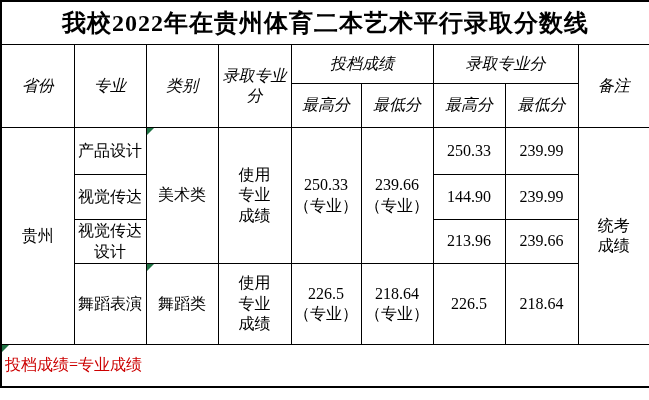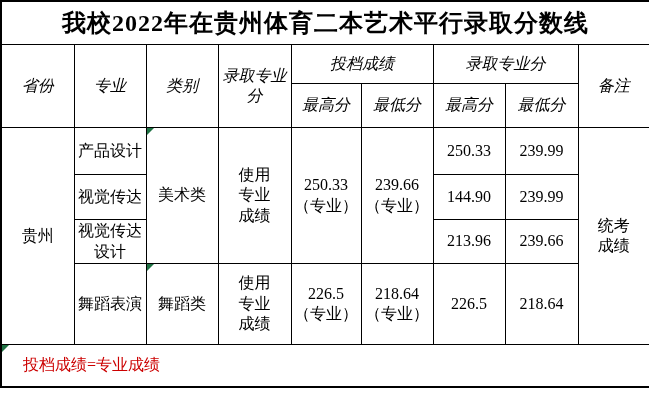--- a/index.html
+++ b/index.html
@@ -43,21 +43,21 @@
   tr.r1 td { height: 46px; }
   tr.r2 td { height: 44px; }
   tr.r3 td { height: 43px; }
   tr.r4 td { height: 80px; }
   tr.foot-row td {
     height: 41px;
     text-align: left;
     vertical-align: middle;
     color: #cc0000;
     font-size: 16px;
-    padding-left: 21px;
+    padding-left: 3px;
   }
   .tri {
     position: absolute;
     top: 0;
     left: 0;
     width: 0;
     height: 0;
     border-top: 7px solid #1f7244;
     border-right: 7px solid transparent;
   }

